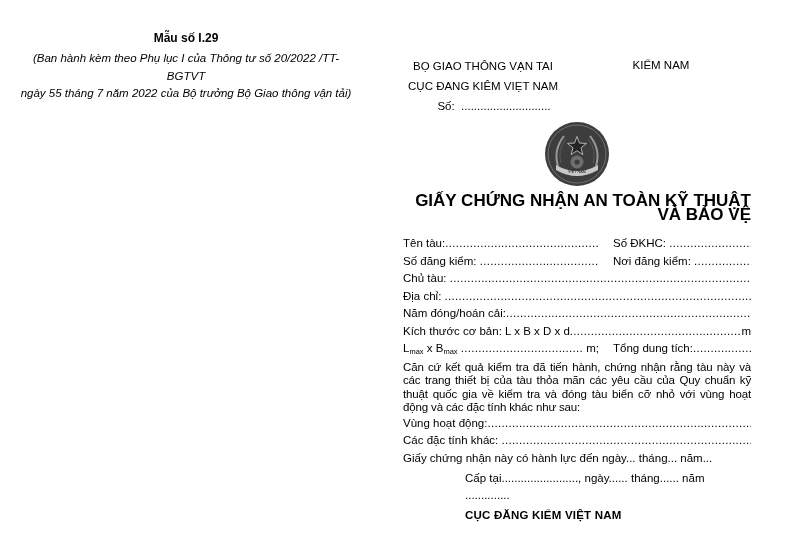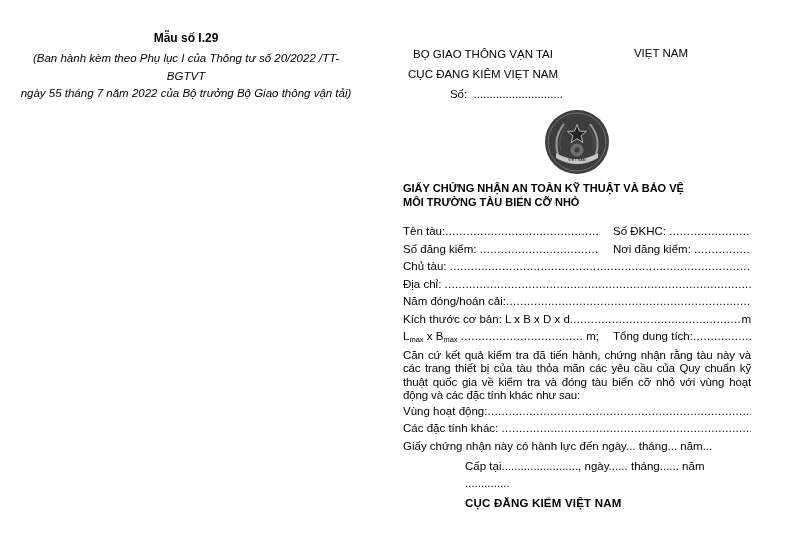--- a/index.html
+++ b/index.html
@@ -9,30 +9,30 @@
     font-size:11.5px;overflow:hidden;
   }
   .sheet{position:absolute;inset:0;}
 
   
   .note{position:absolute;left:16px;top:31px;width:340px;text-align:center;}
   .note-title{font-weight:bold;font-size:12px;margin-bottom:5px;}
   .note-line{font-style:italic;font-size:11.5px;line-height:17.5px;}
 
   
-  .cert{position:absolute;left:403px;top:44px;width:348px;}
+  .cert{position:absolute;left:403px;top:56px;width:348px;}
 
   .hdr{display:flex;justify-content:space-between;}
   .hdr-agency{width:160px;text-align:center;line-height:20px;}
-  .hdr-agency .docno{text-align:right;padding-left:22px;}
+  .hdr-agency .docno{text-align:center;padding-left:22px;}
   .hdr-nation{width:180px;text-align:center;line-height:13px;padding-top:3px;}
 
   .emblem-wrap{width:66px;margin:5px auto 0 auto;}
 
-  .cert-title{margin-top:5px;text-align:left;font-weight:bold;line-height:13.5px;font-size:11px;}
+  .cert-title{margin-top:5px;text-align:right;font-weight:bold;line-height:13.5px;font-size:17px;}
 
   .form{margin-top:14px;}
   .frow{display:flex;align-items:baseline;line-height:17.5px;}
   .cell-l{display:flex;align-items:baseline;width:196px;margin-right:14px;min-width:0;}
   .cell-r{display:flex;align-items:flex-start;flex:1;min-width:0;}
   .lbl{flex:none;white-space:pre;}
   .leader{flex:1 1 auto;min-width:0;overflow:hidden;white-space:nowrap;letter-spacing:0.3px;}
   .unit{flex:none;white-space:pre;}
   sub.mx{font-size:7.5px;vertical-align:-2px;}
   .statement{text-align:justify;line-height:13.5px;letter-spacing:-0.15px;}
@@ -54,21 +54,21 @@
 
   <div class="cert">
 
     <div class="hdr">
       <div class="hdr-agency">
         <div>BỌ GIAO THÔNG VẠN TAI</div>
         <div>CỤC ĐANG KIÊM VIẸT NAM</div>
         <div class="docno"><span style="white-space:pre;">Số:  </span><span>............................</span></div>
       </div>
       <div class="hdr-nation">
-        <div>VIẸT NAM</div>
+        <div>KIỂM NAM</div>
       </div>
     </div>
 
     <div class="emblem-wrap">
       <svg width="66" height="66" viewBox="0 0 66 66">
         <circle cx="33" cy="33" r="32" fill="#3d3d3d"></circle>
         <circle cx="33" cy="33" r="29" fill="none" stroke="#7d7d7d" stroke-width="0.8"></circle>
         <path d="M14,45 Q9,29 20,15" fill="none" stroke="#9a9a9a" stroke-width="2"></path>
         <path d="M52,45 Q57,29 46,15" fill="none" stroke="#9a9a9a" stroke-width="2"></path>
         <path d="M17,42 Q13,29 22,18" fill="none" stroke="#5a5a5a" stroke-width="1"></path>
@@ -76,21 +76,20 @@
         <path d="M33,15.5 L35.5,22.1 L42.5,22.4 L37,26.8 L38.9,33.6 L33,29.7 L27.1,33.6 L29,26.8 L23.5,22.4 L30.5,22.1 Z" fill="#242424" stroke="#c0c0c0" stroke-width="0.9"></path>
         <circle cx="33" cy="41" r="6.5" fill="#6f6f6f"></circle>
         <circle cx="33" cy="41" r="2.6" fill="#3d3d3d"></circle>
         <path d="M12,44 Q33,56 54,44 L54,49 Q33,61 12,49 Z" fill="#c8c8c8"></path>
         <text x="33" y="51.6" text-anchor="middle" font-size="3.8" fill="#1c1c1c" font-family="Liberation Sans, sans-serif">VIỆT NAM</text>
       </svg>
     </div>
 
     <div class="cert-title">
       <div>GIẤY CHỨNG NHẬN AN TOÀN KỸ THUẬT VÀ BẢO VỆ</div>
-      <div>MÔI TRƯỜNG TÀU BIỂN CỠ NHỎ</div>
     </div>
 
     <div class="form">
 
       <div class="frow">
         <div class="cell-l">
           <span class="lbl">Tên tàu:</span>
           <span class="leader">......................................................................................................................................................................................</span>
         </div>
         <div class="cell-r">

